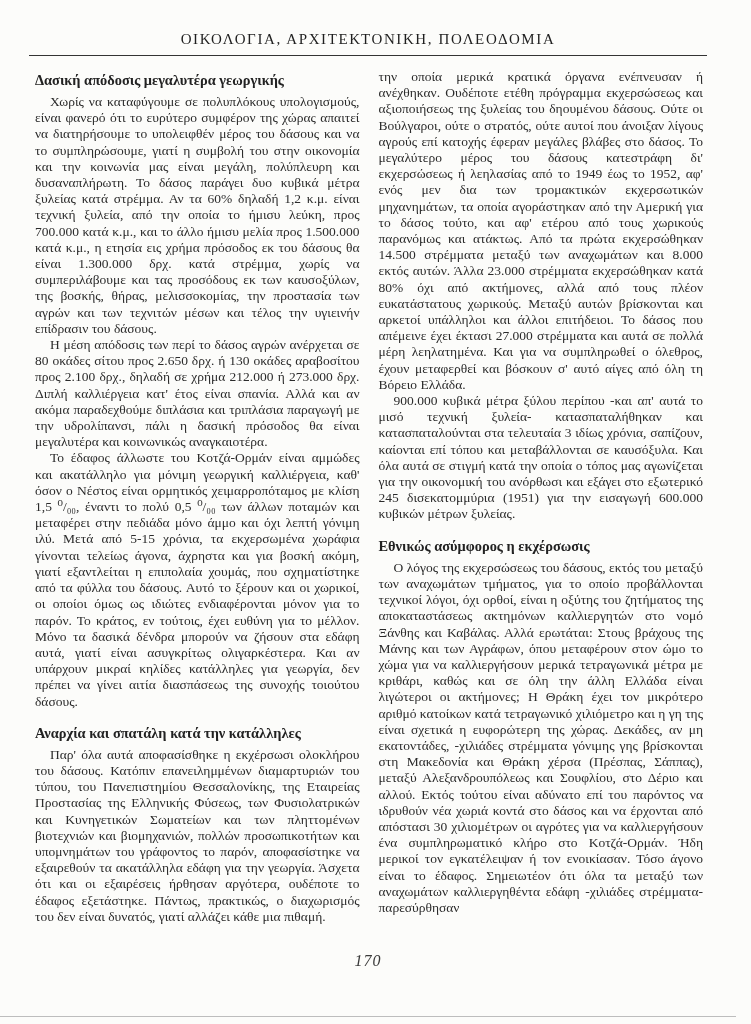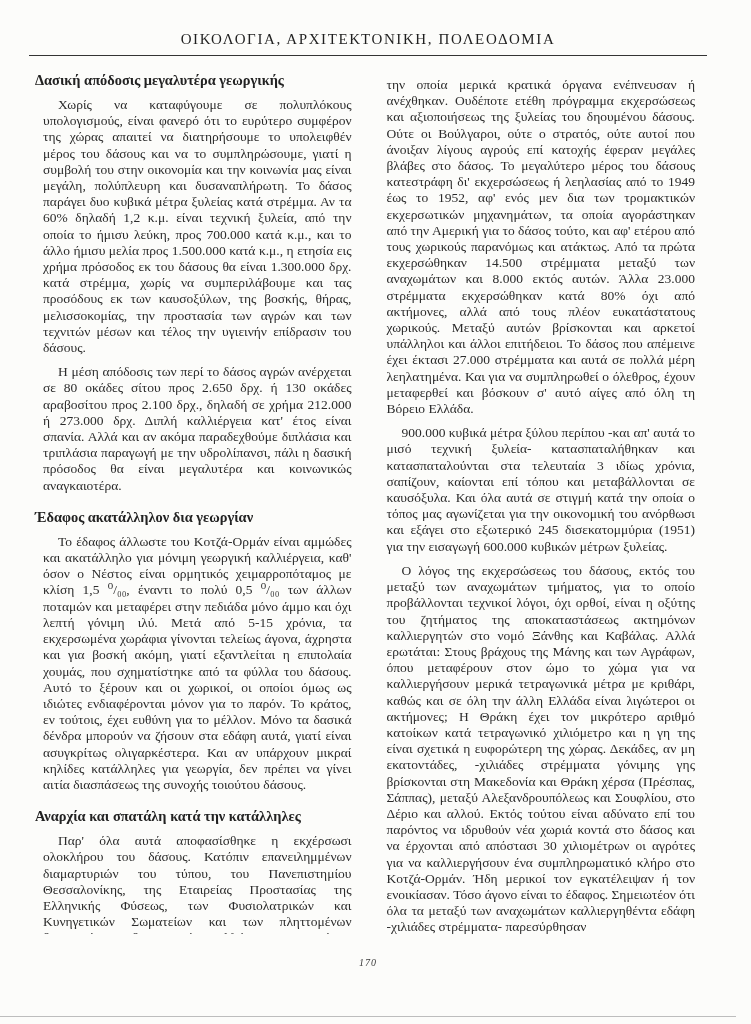--- a/index.html
+++ b/index.html
@@ -43,31 +43,31 @@
   }
   .col h2{
     font-size:14.4px;
     line-height:17px;
     font-weight:bold;
     color:#222;
     margin:15px 0 5px 0;
     text-align:left;
   }
   .col h2.first{margin-top:3px;}
-  .col p{margin:8px; text-indent:15px;}
+  .col p{margin:0; text-indent:15px;}
   .col p.noind{text-indent:0;}
   .footer{
     position:absolute;
     left:0; right:0;
     top:952px;
     text-align:center;
   }
   .page-number{
     font-style:italic;
-    font-size:10px;
+    font-size:16px;
     letter-spacing:1px;
     color:#3a3a3a;
   }
   .bottom-rule{
     position:absolute;
     left:0; right:0;
     top:1016px;
     border-bottom:1px solid var(--footer-rule);
   }
 </style>
@@ -81,32 +81,32 @@
     <div class="header-rule"></div>
   </div>
 
   <div class="columns">
 
     <div class="col">
       <h2 class="first">Δασική απόδοσις μεγαλυτέρα γεωργικής</h2>
       <p>Χωρίς να καταφύγουμε σε πολυπλόκους υπολογισμούς, είναι φανερό ότι το ευρύτερο συμφέρον της χώρας απαιτεί να διατηρήσουμε το υπολειφθέν μέρος του δάσους και να το συμπληρώσουμε, γιατί η συμβολή του στην οικονομία και την κοινωνία μας είναι μεγάλη, πολύπλευρη και δυσαναπλήρωτη. Το δάσος παράγει δυο κυβικά μέτρα ξυλείας κατά στρέμμα. Αν τα 60% δηλαδή 1,2 κ.μ. είναι τεχνική ξυλεία, από την οποία το ήμισυ λεύκη, προς 700.000 κατά κ.μ., και το άλλο ήμισυ μελία προς 1.500.000 κατά κ.μ., η ετησία εις χρήμα πρόσοδος εκ του δάσους θα είναι 1.300.000 δρχ. κατά στρέμμα, χωρίς να συμπεριλάβουμε και τας προσόδους εκ των καυσοξύλων, της βοσκής, θήρας, μελισσοκομίας, την προστασία των αγρών και των τεχνιτών μέσων και τέλος την υγιεινήν επίδρασιν του δάσους.</p>
       <p>Η μέση απόδοσις των περί το δάσος αγρών ανέρχεται σε 80 οκάδες σίτου προς 2.650 δρχ. ή 130 οκάδες αραβοσίτου προς 2.100 δρχ., δηλαδή σε χρήμα 212.000 ή 273.000 δρχ. Διπλή καλλιέργεια κατ' έτος είναι σπανία. Αλλά και αν ακόμα παραδεχθούμε διπλάσια και τριπλάσια παραγωγή με την υδρολίπανσι, πάλι η δασική πρόσοδος θα είναι μεγαλυτέρα και κοινωνικώς αναγκαιοτέρα.</p>
 
-      <h2>Έδαφος ακατάλληλον δια γεωργίαν</h2>
       <p>Το έδαφος άλλωστε του Κοτζά-Ορμάν είναι αμμώδες και ακατάλληλο για μόνιμη γεωργική καλλιέργεια, καθ' όσον ο Νέστος είναι ορμητικός χειμαρροπόταμος με κλίση 1,5 ⁰/₀₀, έναντι το πολύ 0,5 ⁰/₀₀ των άλλων ποταμών και μεταφέρει στην πεδιάδα μόνο άμμο και όχι λεπτή γόνιμη ιλύ. Μετά από 5-15 χρόνια, τα εκχερσωμένα χωράφια γίνονται τελείως άγονα, άχρηστα και για βοσκή ακόμη, γιατί εξαντλείται η επιπολαία χουμάς, που σχηματίστηκε από τα φύλλα του δάσους. Αυτό το ξέρουν και οι χωρικοί, οι οποίοι όμως ως ιδιώτες ενδιαφέρονται μόνον για το παρόν. Το κράτος, εν τούτοις, έχει ευθύνη για το μέλλον. Μόνο τα δασικά δένδρα μπορούν να ζήσουν στα εδάφη αυτά, γιατί είναι ασυγκρίτως ολιγαρκέστερα. Και αν υπάρχουν μικραί κηλίδες κατάλληλες για γεωργία, δεν πρέπει να γίνει αιτία διασπάσεως της συνοχής τοιούτου δάσους.</p>
 
       <h2>Αναρχία και σπατάλη κατά την κατάλληλες</h2>
       <p>Παρ' όλα αυτά αποφασίσθηκε η εκχέρσωσι ολοκλήρου του δάσους. Κατόπιν επανειλημμένων διαμαρτυριών του τύπου, του Πανεπιστημίου Θεσσαλονίκης, της Εταιρείας Προστασίας της Ελληνικής Φύσεως, των Φυσιολατρικών και Κυνηγετικών Σωματείων και των πληττομένων βιοτεχνιών και βιομηχανιών, πολλών προσωπικοτήτων και υπομνημάτων του γράφοντος το παρόν, αποφασίστηκε να εξαιρεθούν τα ακατάλληλα εδάφη για την γεωργία. Άσχετα ότι και οι εξαιρέσεις ήρθησαν αργότερα, ουδέποτε το έδαφος εξετάστηκε. Πάντως, πρακτικώς, ο διαχωρισμός του δεν είναι δυνατός, γιατί αλλάζει κάθε μια πιθαμή.</p>
 
     </div>
 
     <div class="col">
       <p class="noind">την οποία μερικά κρατικά όργανα ενέπνευσαν ή ανέχθηκαν. Ουδέποτε ετέθη πρόγραμμα εκχερσώσεως και αξιοποιήσεως της ξυλείας του δηουμένου δάσους. Ούτε οι Βούλγαροι, ούτε ο στρατός, ούτε αυτοί που άνοιξαν λίγους αγρούς επί κατοχής έφεραν μεγάλες βλάβες στο δάσος. Το μεγαλύτερο μέρος του δάσους κατεστράφη δι' εκχερσώσεως ή λεηλασίας από το 1949 έως το 1952, αφ' ενός μεν δια των τρομακτικών εκχερσωτικών μηχανημάτων, τα οποία αγοράστηκαν από την Αμερική για το δάσος τούτο, και αφ' ετέρου από τους χωρικούς παρανόμως και ατάκτως. Από τα πρώτα εκχερσώθηκαν 14.500 στρέμματα μεταξύ των αναχωμάτων και 8.000 εκτός αυτών. Άλλα 23.000 στρέμματα εκχερσώθηκαν κατά 80% όχι από ακτήμονες, αλλά από τους πλέον ευκατάστατους χωρικούς. Μεταξύ αυτών βρίσκονται και αρκετοί υπάλληλοι και άλλοι επιτήδειοι. Το δάσος που απέμεινε έχει έκτασι 27.000 στρέμματα και αυτά σε πολλά μέρη λεηλατημένα. Και για να συμπληρωθεί ο όλεθρος, έχουν μεταφερθεί και βόσκουν σ' αυτό αίγες από όλη τη Βόρειο Ελλάδα.</p>
       <p>900.000 κυβικά μέτρα ξύλου περίπου -και απ' αυτά το μισό τεχνική ξυλεία- κατασπαταλήθηκαν και κατασπαταλούνται στα τελευταία 3 ιδίως χρόνια, σαπίζουν, καίονται επί τόπου και μεταβάλλονται σε καυσόξυλα. Και όλα αυτά σε στιγμή κατά την οποία ο τόπος μας αγωνίζεται για την οικονομική του ανόρθωσι και εξάγει στο εξωτερικό 245 δισεκατομμύρια (1951) για την εισαγωγή 600.000 κυβικών μέτρων ξυλείας.</p>
 
+      <h2>Εθνικώς ασύμφορος η εκχέρσωσις</h2>
       <p>Ο λόγος της εκχερσώσεως του δάσους, εκτός του μεταξύ των αναχωμάτων τμήματος, για το οποίο προβάλλονται τεχνικοί λόγοι, όχι ορθοί, είναι η οξύτης του ζητήματος της αποκαταστάσεως ακτημόνων καλλιεργητών στο νομό Ξάνθης και Καβάλας. Αλλά ερωτάται: Στους βράχους της Μάνης και των Αγράφων, όπου μεταφέρουν στον ώμο το χώμα για να καλλιεργήσουν μερικά τετραγωνικά μέτρα με κριθάρι, καθώς και σε όλη την άλλη Ελλάδα είναι λιγώτεροι οι ακτήμονες; Η Θράκη έχει τον μικρότερο αριθμό κατοίκων κατά τετραγωνικό χιλιόμετρο και η γη της είναι σχετικά η ευφορώτερη της χώρας. Δεκάδες, αν μη εκατοντάδες, -χιλιάδες στρέμματα γόνιμης γης βρίσκονται στη Μακεδονία και Θράκη χέρσα (Πρέσπας, Σάππας), μεταξύ Αλεξανδρουπόλεως και Σουφλίου, στο Δέριο και αλλού. Εκτός τούτου είναι αδύνατο επί του παρόντος να ιδρυθούν νέα χωριά κοντά στο δάσος και να έρχονται από απόστασι 30 χιλιομέτρων οι αγρότες για να καλλιεργήσουν ένα συμπληρωματικό κλήρο στο Κοτζά-Ορμάν. Ήδη μερικοί τον εγκατέλειψαν ή τον ενοικίασαν. Τόσο άγονο είναι το έδαφος. Σημειωτέον ότι όλα τα μεταξύ των αναχωμάτων καλλιεργηθέντα εδάφη -χιλιάδες στρέμματα- παρεσύρθησαν</p>
     </div>
 
   </div>
 
   <div class="footer">
     <span class="page-number">170</span>
   </div>
 
   <div class="bottom-rule"></div>

